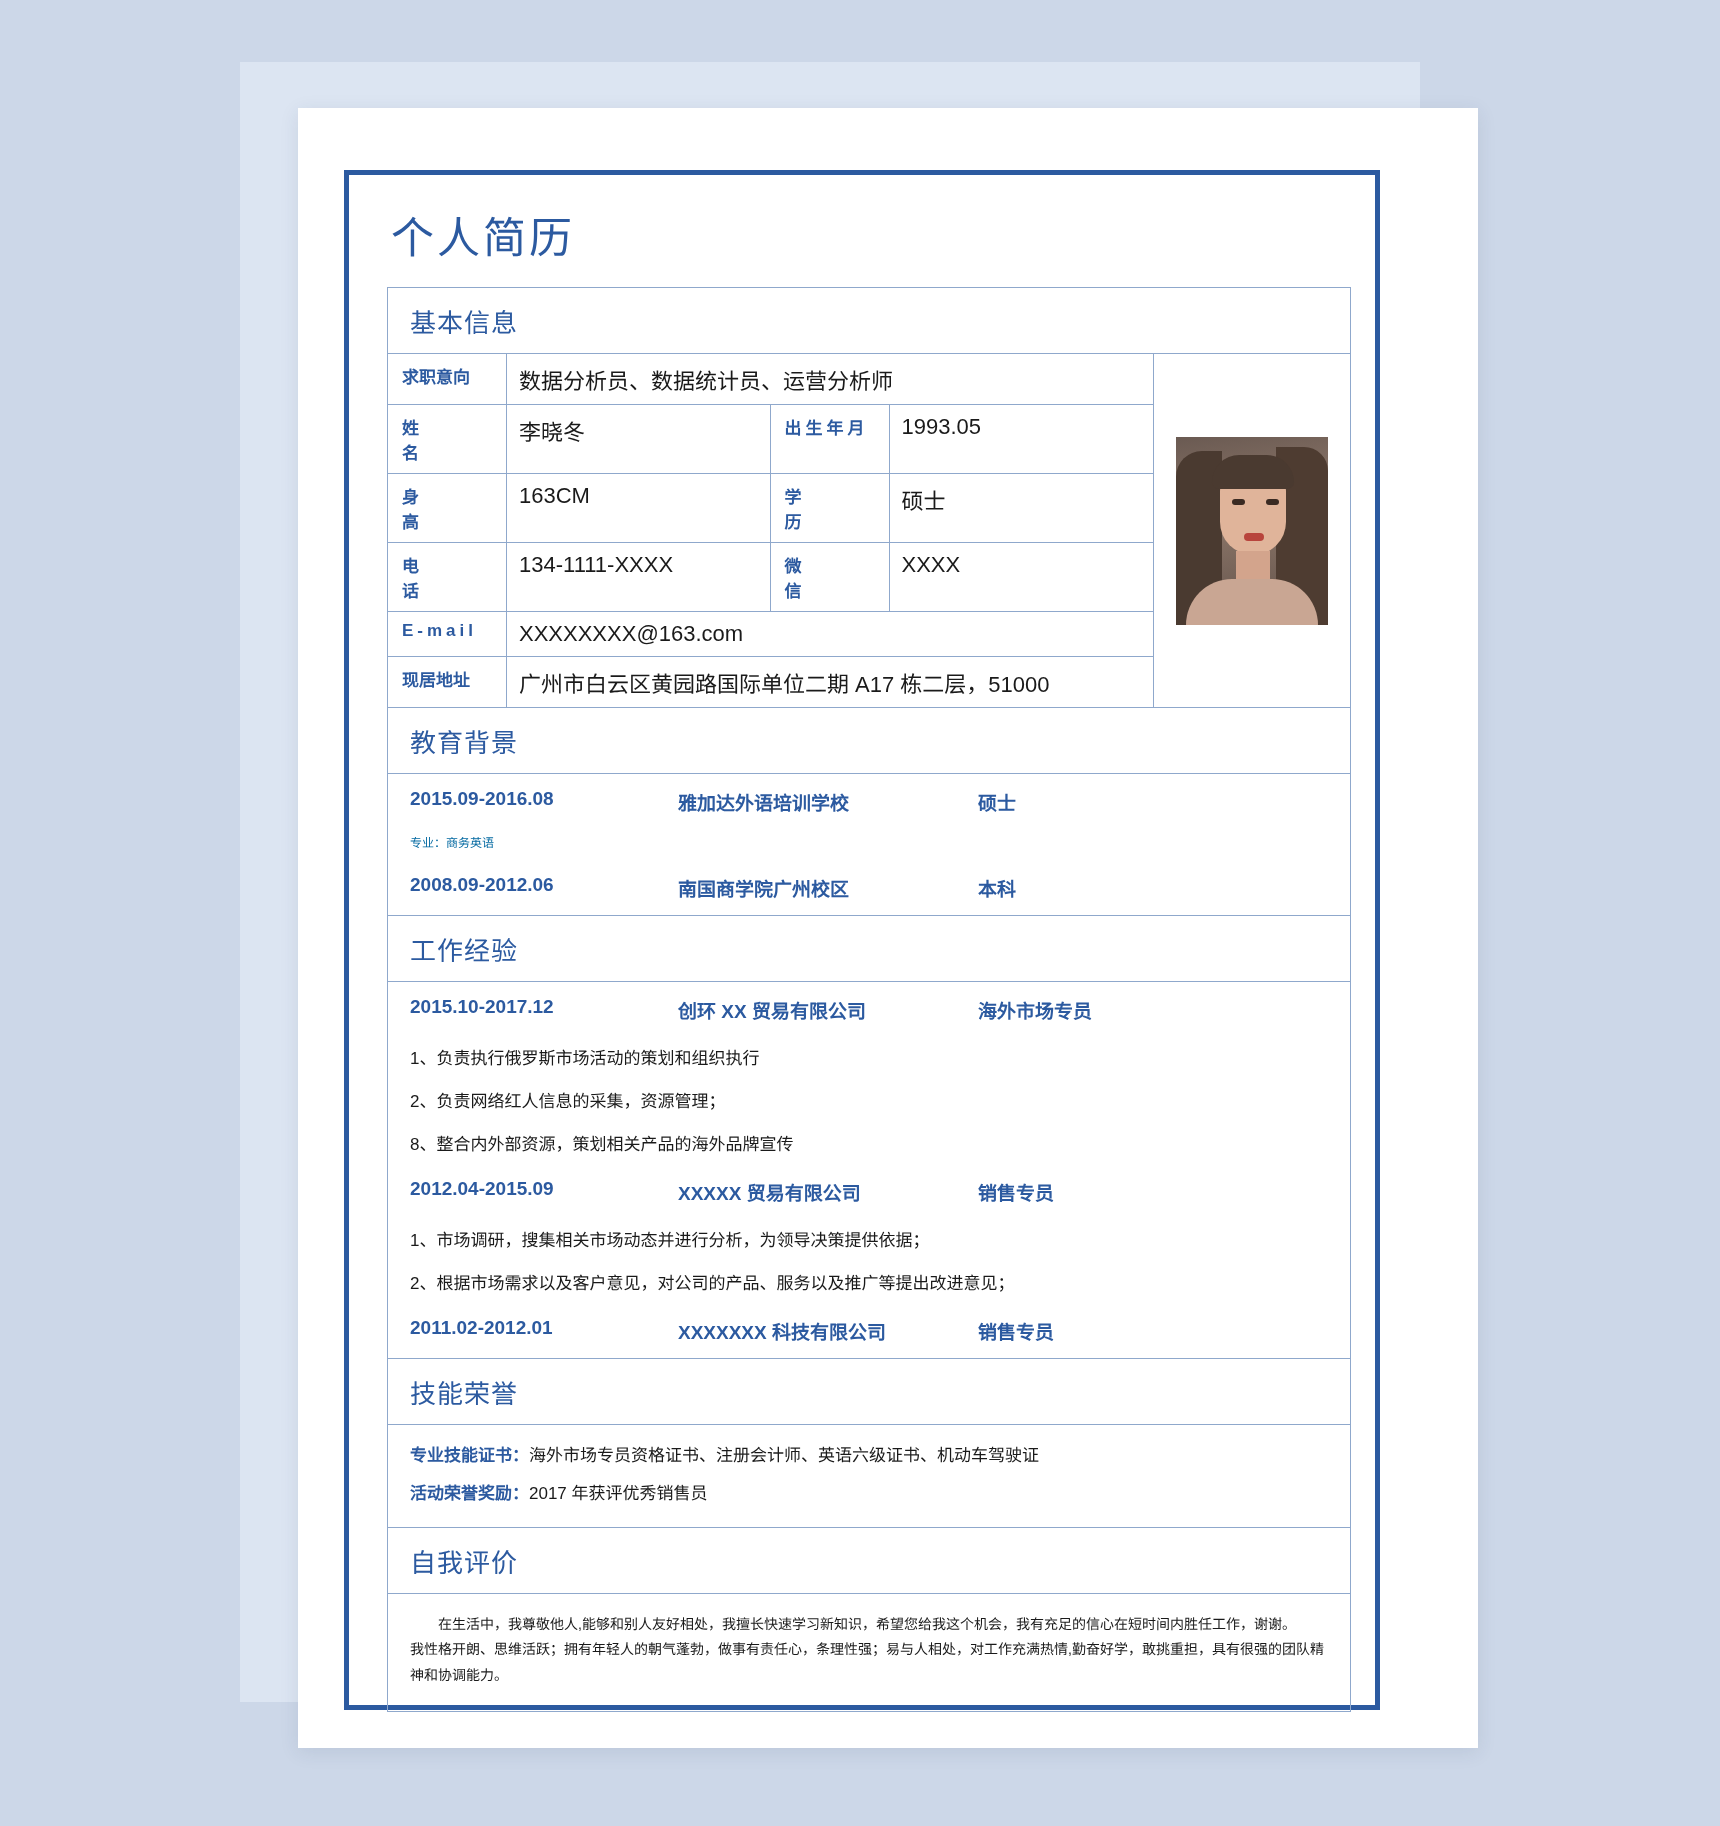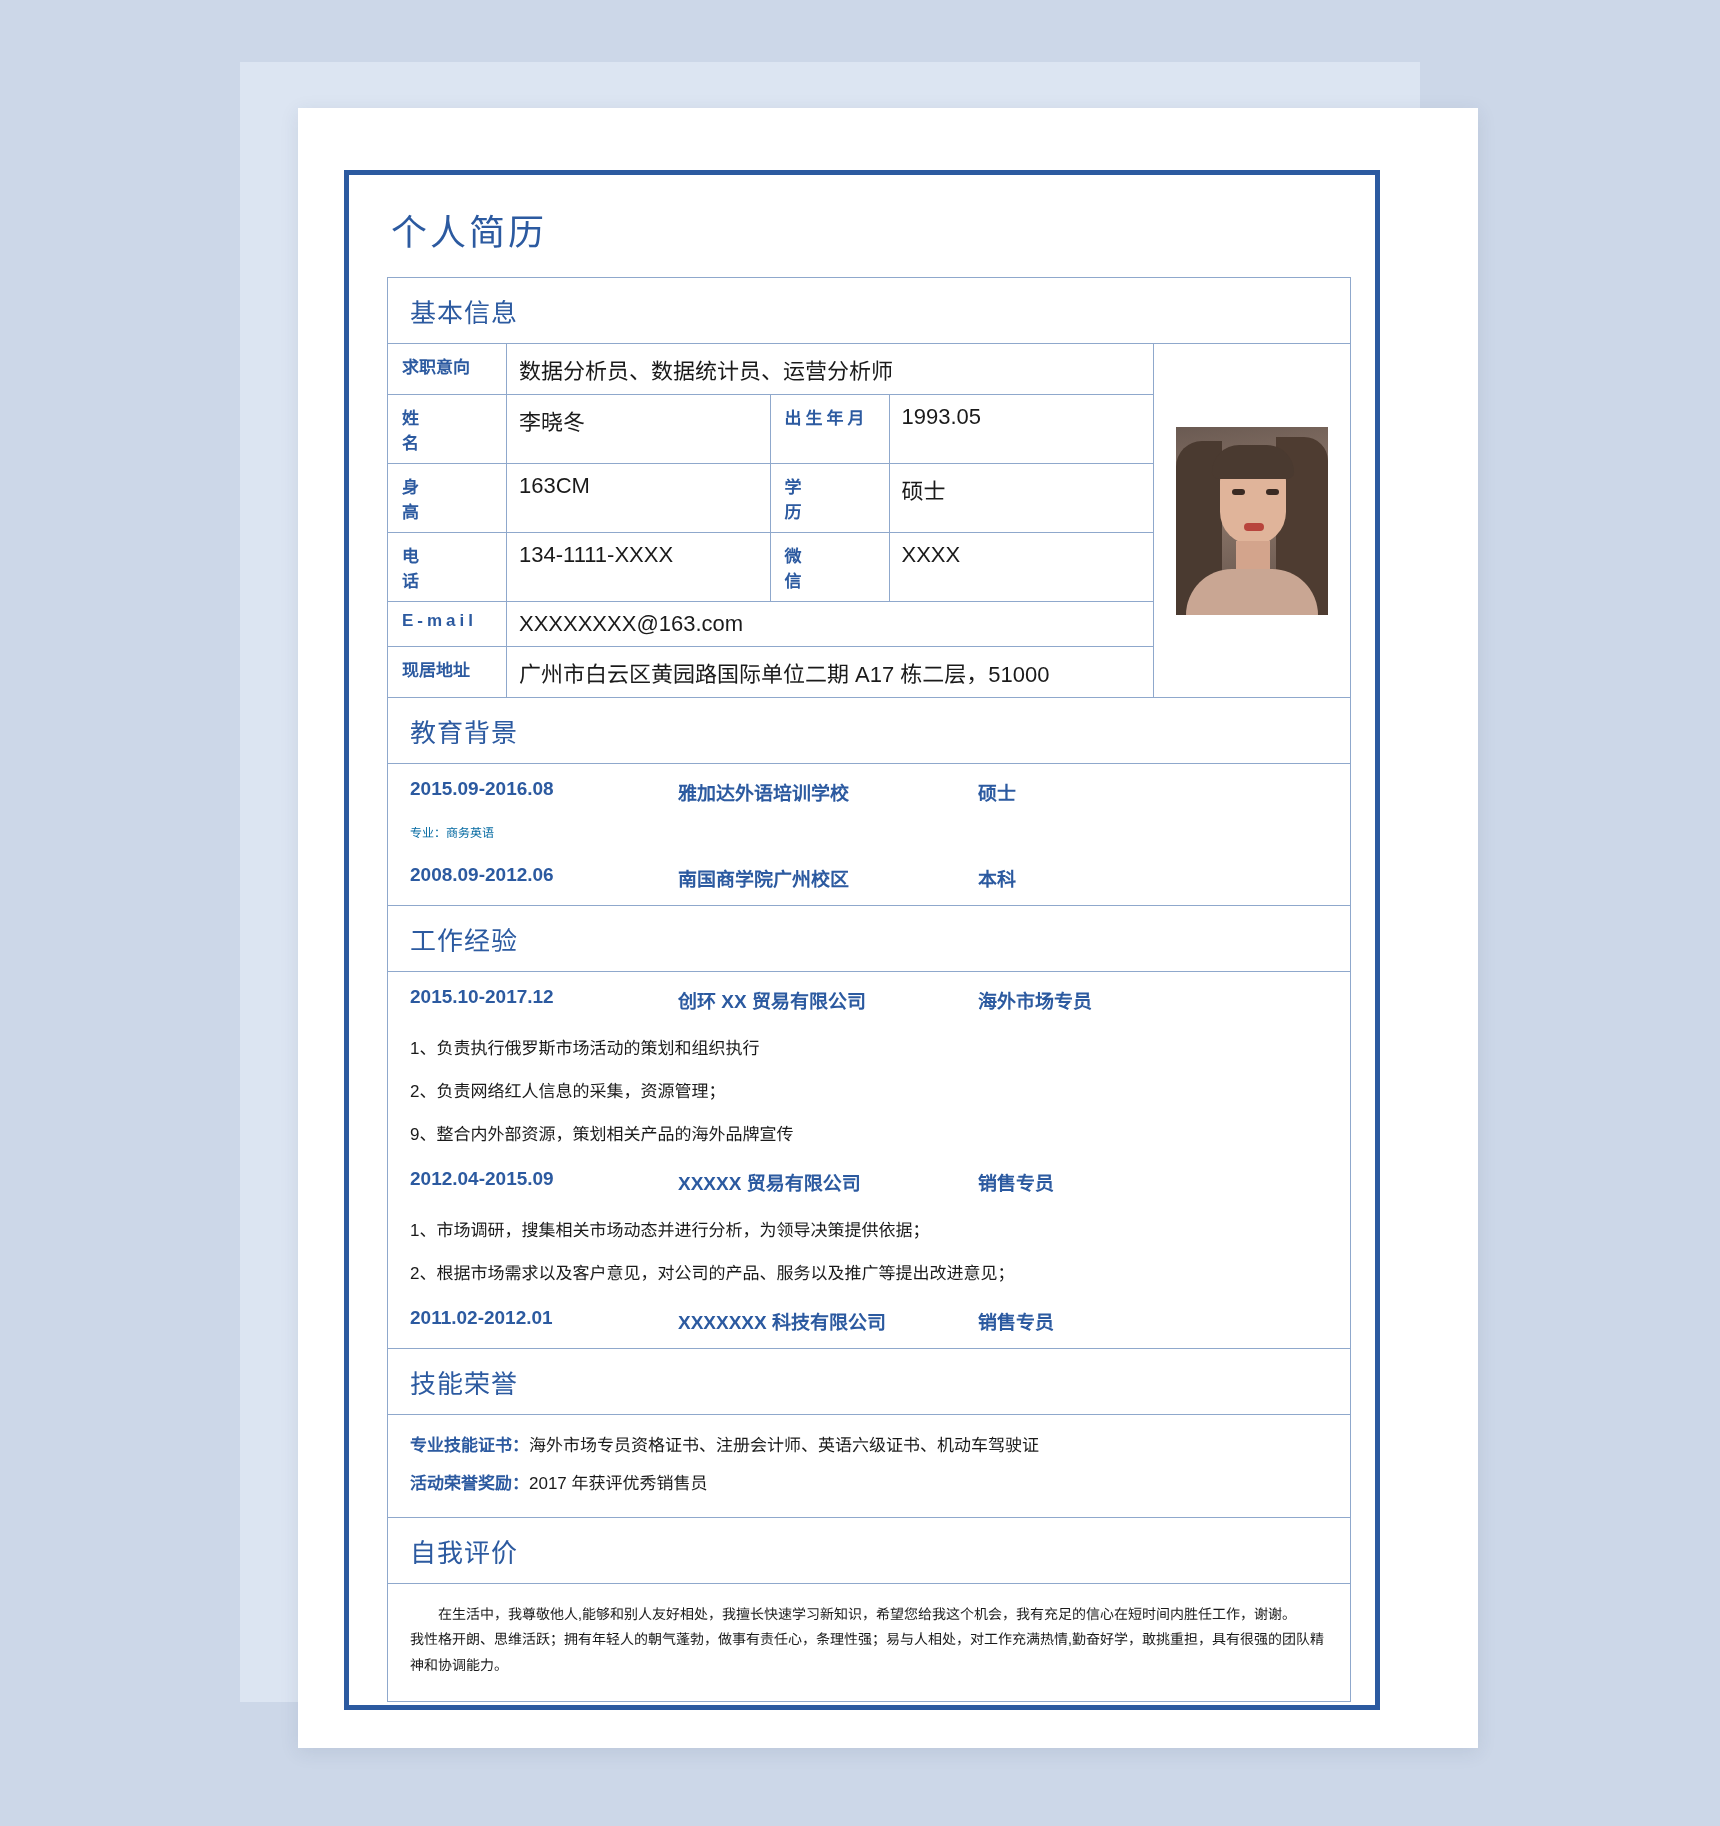--- a/index.html
+++ b/index.html
@@ -43,21 +43,21 @@
     border: 5px solid #2c5aa0;
     box-sizing: border-box;
   }
   .inner {
     position: absolute;
     left: 38px;
     top: 28px;
     width: 964px;
   }
   .doc-title {
-    font-size: 36px;
+    font-size: 43px;
     color: #2c5aa0;
     letter-spacing: 3px;
     font-weight: 400;
     margin: 0 0 22px 4px;
     font-family: "DejaVu Sans", sans-serif;
   }
   
   .section {
     border: 1px solid #8fa8cc;
     border-bottom: none;
@@ -274,21 +274,21 @@
         <div class="section-head">工作经验</div>
         <div class="section-body">
 
           <div class="entry-row">
             <div class="e-date">2015.10-2017.12</div>
             <div class="e-org">创环 XX 贸易有限公司</div>
             <div class="e-role">海外市场专员</div>
           </div>
           <div class="bullet-line">1、负责执行俄罗斯市场活动的策划和组织执行</div>
           <div class="bullet-line">2、负责网络红人信息的采集，资源管理；</div>
-          <div class="bullet-line">9、整合内外部资源，策划相关产品的海外品牌宣传</div>
+          <div class="bullet-line">8、整合内外部资源，策划相关产品的海外品牌宣传</div>
 
           <div class="entry-row">
             <div class="e-date">2012.04-2015.09</div>
             <div class="e-org">XXXXX 贸易有限公司</div>
             <div class="e-role">销售专员</div>
           </div>
           <div class="bullet-line">1、市场调研，搜集相关市场动态并进行分析，为领导决策提供依据；</div>
           <div class="bullet-line">2、根据市场需求以及客户意见，对公司的产品、服务以及推广等提出改进意见；</div>
 
           <div class="entry-row pad-bottom">

